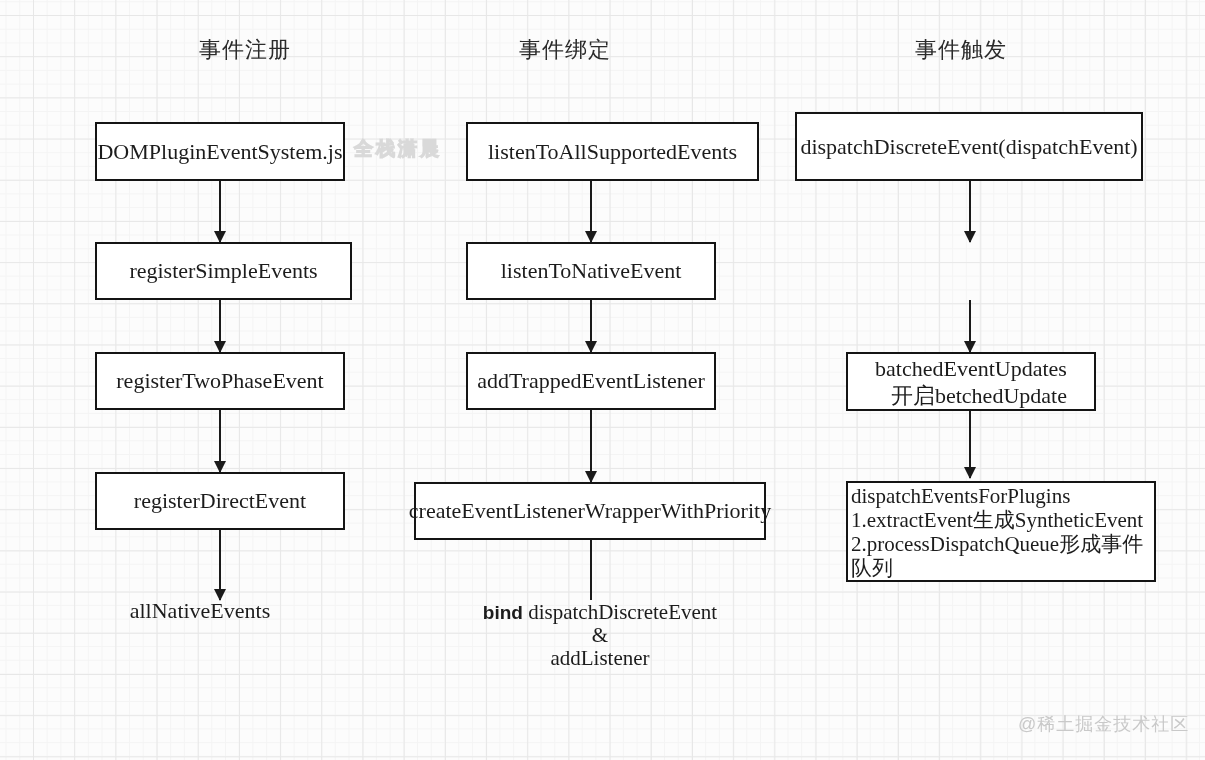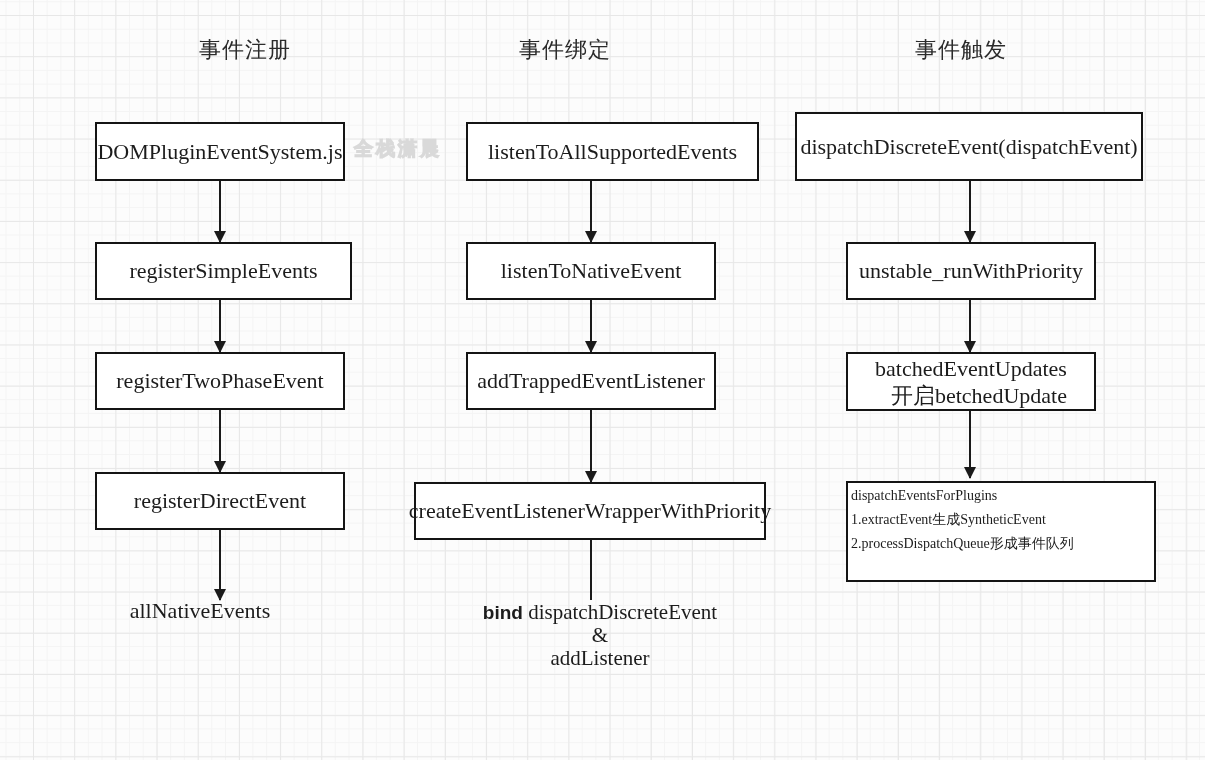--- a/index.html
+++ b/index.html
@@ -51,21 +51,21 @@
   }
   .node.pre {
     white-space: pre-line;
     line-height: 27px;
   }
   .node.left-align {
     justify-content: flex-start;
     align-items: flex-start;
     text-align: left;
     white-space: pre-line;
-    font-size: 14px;
+    font-size: 21px;
     line-height: 24px;
     padding: 1px 3px;
   }
 
   .arrow {
     position: absolute;
     width: 2px;
     background: #1a1a1a;
   }
   .arrow.head::after {
@@ -158,25 +158,25 @@
 
   <div class="tail-label tail-multiline" style="left:450px; top:601px; width:300px;">
     <span class="bind-word">bind</span><span> dispatchDiscreteEvent</span><br>
     <span>&amp;</span><br>
     <span>addListener</span>
   </div>
 
   <div class="node" style="left:795px; top:112px; width:348px; height:69px;">dispatchDiscreteEvent(dispatchEvent)</div>
   <div class="arrow head" style="left:969px; top:181px; height:61px;"></div>
 
-  <div class="node" style="left:846px; top:242px; width:250px; height:58px;">unstable_runWithPriority</div>
   <div class="arrow head" style="left:969px; top:300px; height:52px;"></div>
 
   <div class="node pre" style="left:846px; top:352px; width:250px; height:59px;">batchedEventUpdates
 开启betchedUpdate</div>
   <div class="arrow head" style="left:969px; top:411px; height:67px;"></div>
 
   <div class="node left-align" style="left:846px; top:481px; width:310px; height:101px;">dispatchEventsForPlugins
 1.extractEvent生成SyntheticEvent
 2.processDispatchQueue形成事件队列</div>
 
+  <div class="watermark-br">@稀土掘金技术社区</div>
 
 </div>
 
 </body></html>

